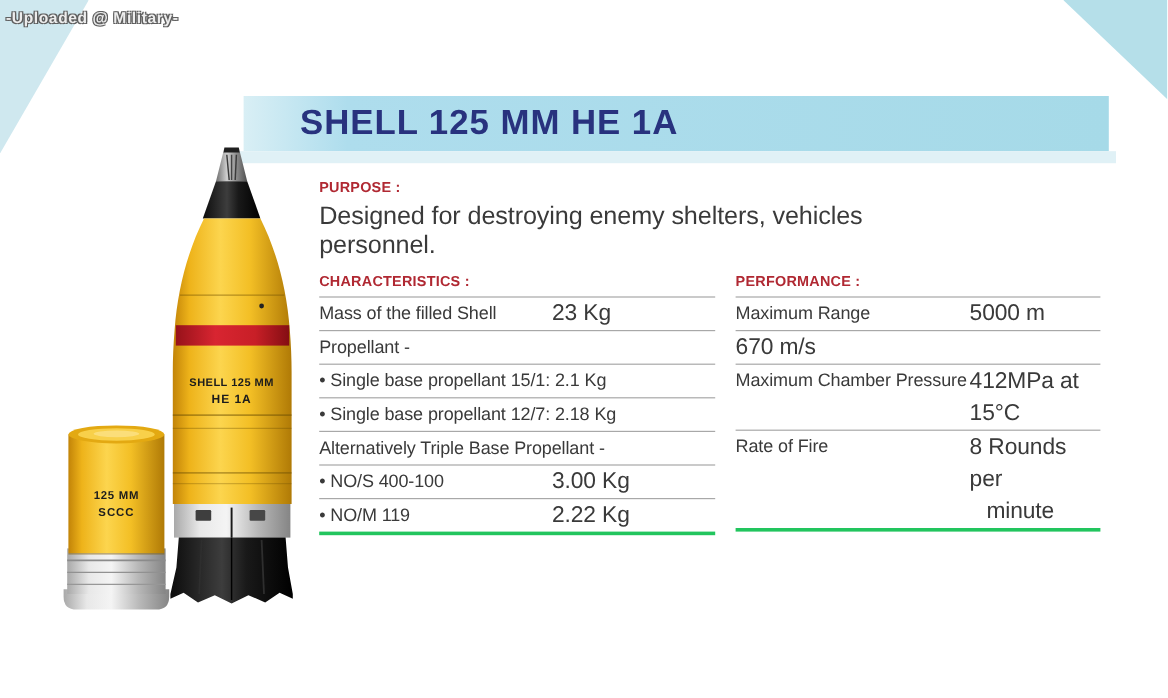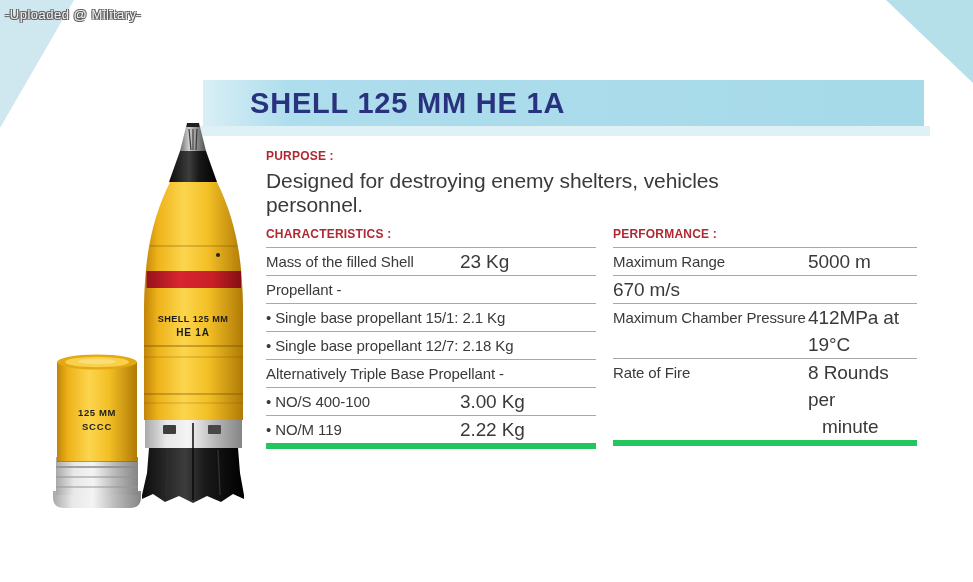--- a/index.html
+++ b/index.html
@@ -7,41 +7,41 @@
     position:relative;width:973px;height:582px;background:#ffffff;overflow:hidden;
     font-family:"Liberation Sans",sans-serif;color:#3a3a3a;
   }
   
   .tri-left{position:absolute;left:0;top:0;width:74px;height:128px;background:#cfe8ef;
     clip-path:polygon(0 0,100% 0,0 100%);}
   .tri-right{position:absolute;right:0;top:0;width:87px;height:83px;background:#b5dfe9;
     clip-path:polygon(0 0,100% 0,100% 100%);}
   
   .watermark{
-    position:absolute;left:5px;top:7px;font-size:13px;font-weight:normal;letter-spacing:.5px;
+    position:absolute;left:5px;top:7px;font-size:13px;font-weight:bold;letter-spacing:.5px;
     color:#ededed;text-shadow:-1px -1px 0 #5e5e5e,1px -1px 0 #5e5e5e,-1px 1px 0 #5e5e5e,1px 1px 0 #5e5e5e;
   }
   
   .banner{
     position:absolute;left:203px;top:80px;width:721px;height:46px;
     background:linear-gradient(90deg,#d9eff5 0%,#aedded 12%,#a6dae8 100%);
   }
   .banner h1{
     margin:0;padding-left:47px;line-height:46px;font-size:29px;font-weight:bold;
     color:#28327e;letter-spacing:.8px;
   }
   .banner-strip{position:absolute;left:192px;top:126px;width:738px;height:10px;background:#e0f1f6;}
   
   .section-heading{margin:0 0 6px 0;font-size:12px;font-weight:bold;color:#b02832;letter-spacing:.2px;}
   .purpose{position:absolute;left:266px;top:149px;width:480px;}
   .purpose p{margin:2px 0 0 0;font-size:21px;color:#3a3a3a;letter-spacing:-.1px;}
   .table-block{position:absolute;top:227px;}
   .char-block{left:266px;width:330px;}
   .perf-block{left:613px;width:304px;}
-  .spec-table{border-bottom:6px solid #22c55e;}
+  .spec-table{border-bottom:3px solid #22c55e;}
   .row{display:flex;border-top:1px solid #a8a8a8;min-height:27px;align-items:flex-start;}
   .row .lbl{flex:0 0 var(--lblw,194px);white-space:nowrap;font-size:15px;line-height:27px;letter-spacing:-.1px;}
   .row .val{flex:1;font-size:19px;line-height:27px;letter-spacing:-.1px;}
   .char-block .row .lbl{--lblw:194px;}
   .perf-block .row .lbl{--lblw:195px;}
   .val .val-line2{display:block;padding-left:14px;}
   
   .illustration{position:absolute;left:40px;top:105px;}
 </style>
 </head>
@@ -183,21 +183,21 @@
     <div class="spec-table">
       <div class="row">
         <span class="lbl">Maximum Range</span>
         <span class="val">5000 m</span>
       </div>
       <div class="row">
         <span class="val">670 m/s</span>
       </div>
       <div class="row">
         <span class="lbl">Maximum Chamber Pressure</span>
-        <span class="val">412MPa at 19°C</span>
+        <span class="val">412MPa at 15°C</span>
       </div>
       <div class="row">
         <span class="lbl">Rate of Fire</span>
         <span class="val">
           <span>8 Rounds per</span>
           <span class="val-line2">minute</span>
         </span>
       </div>
     </div>
   </div>

